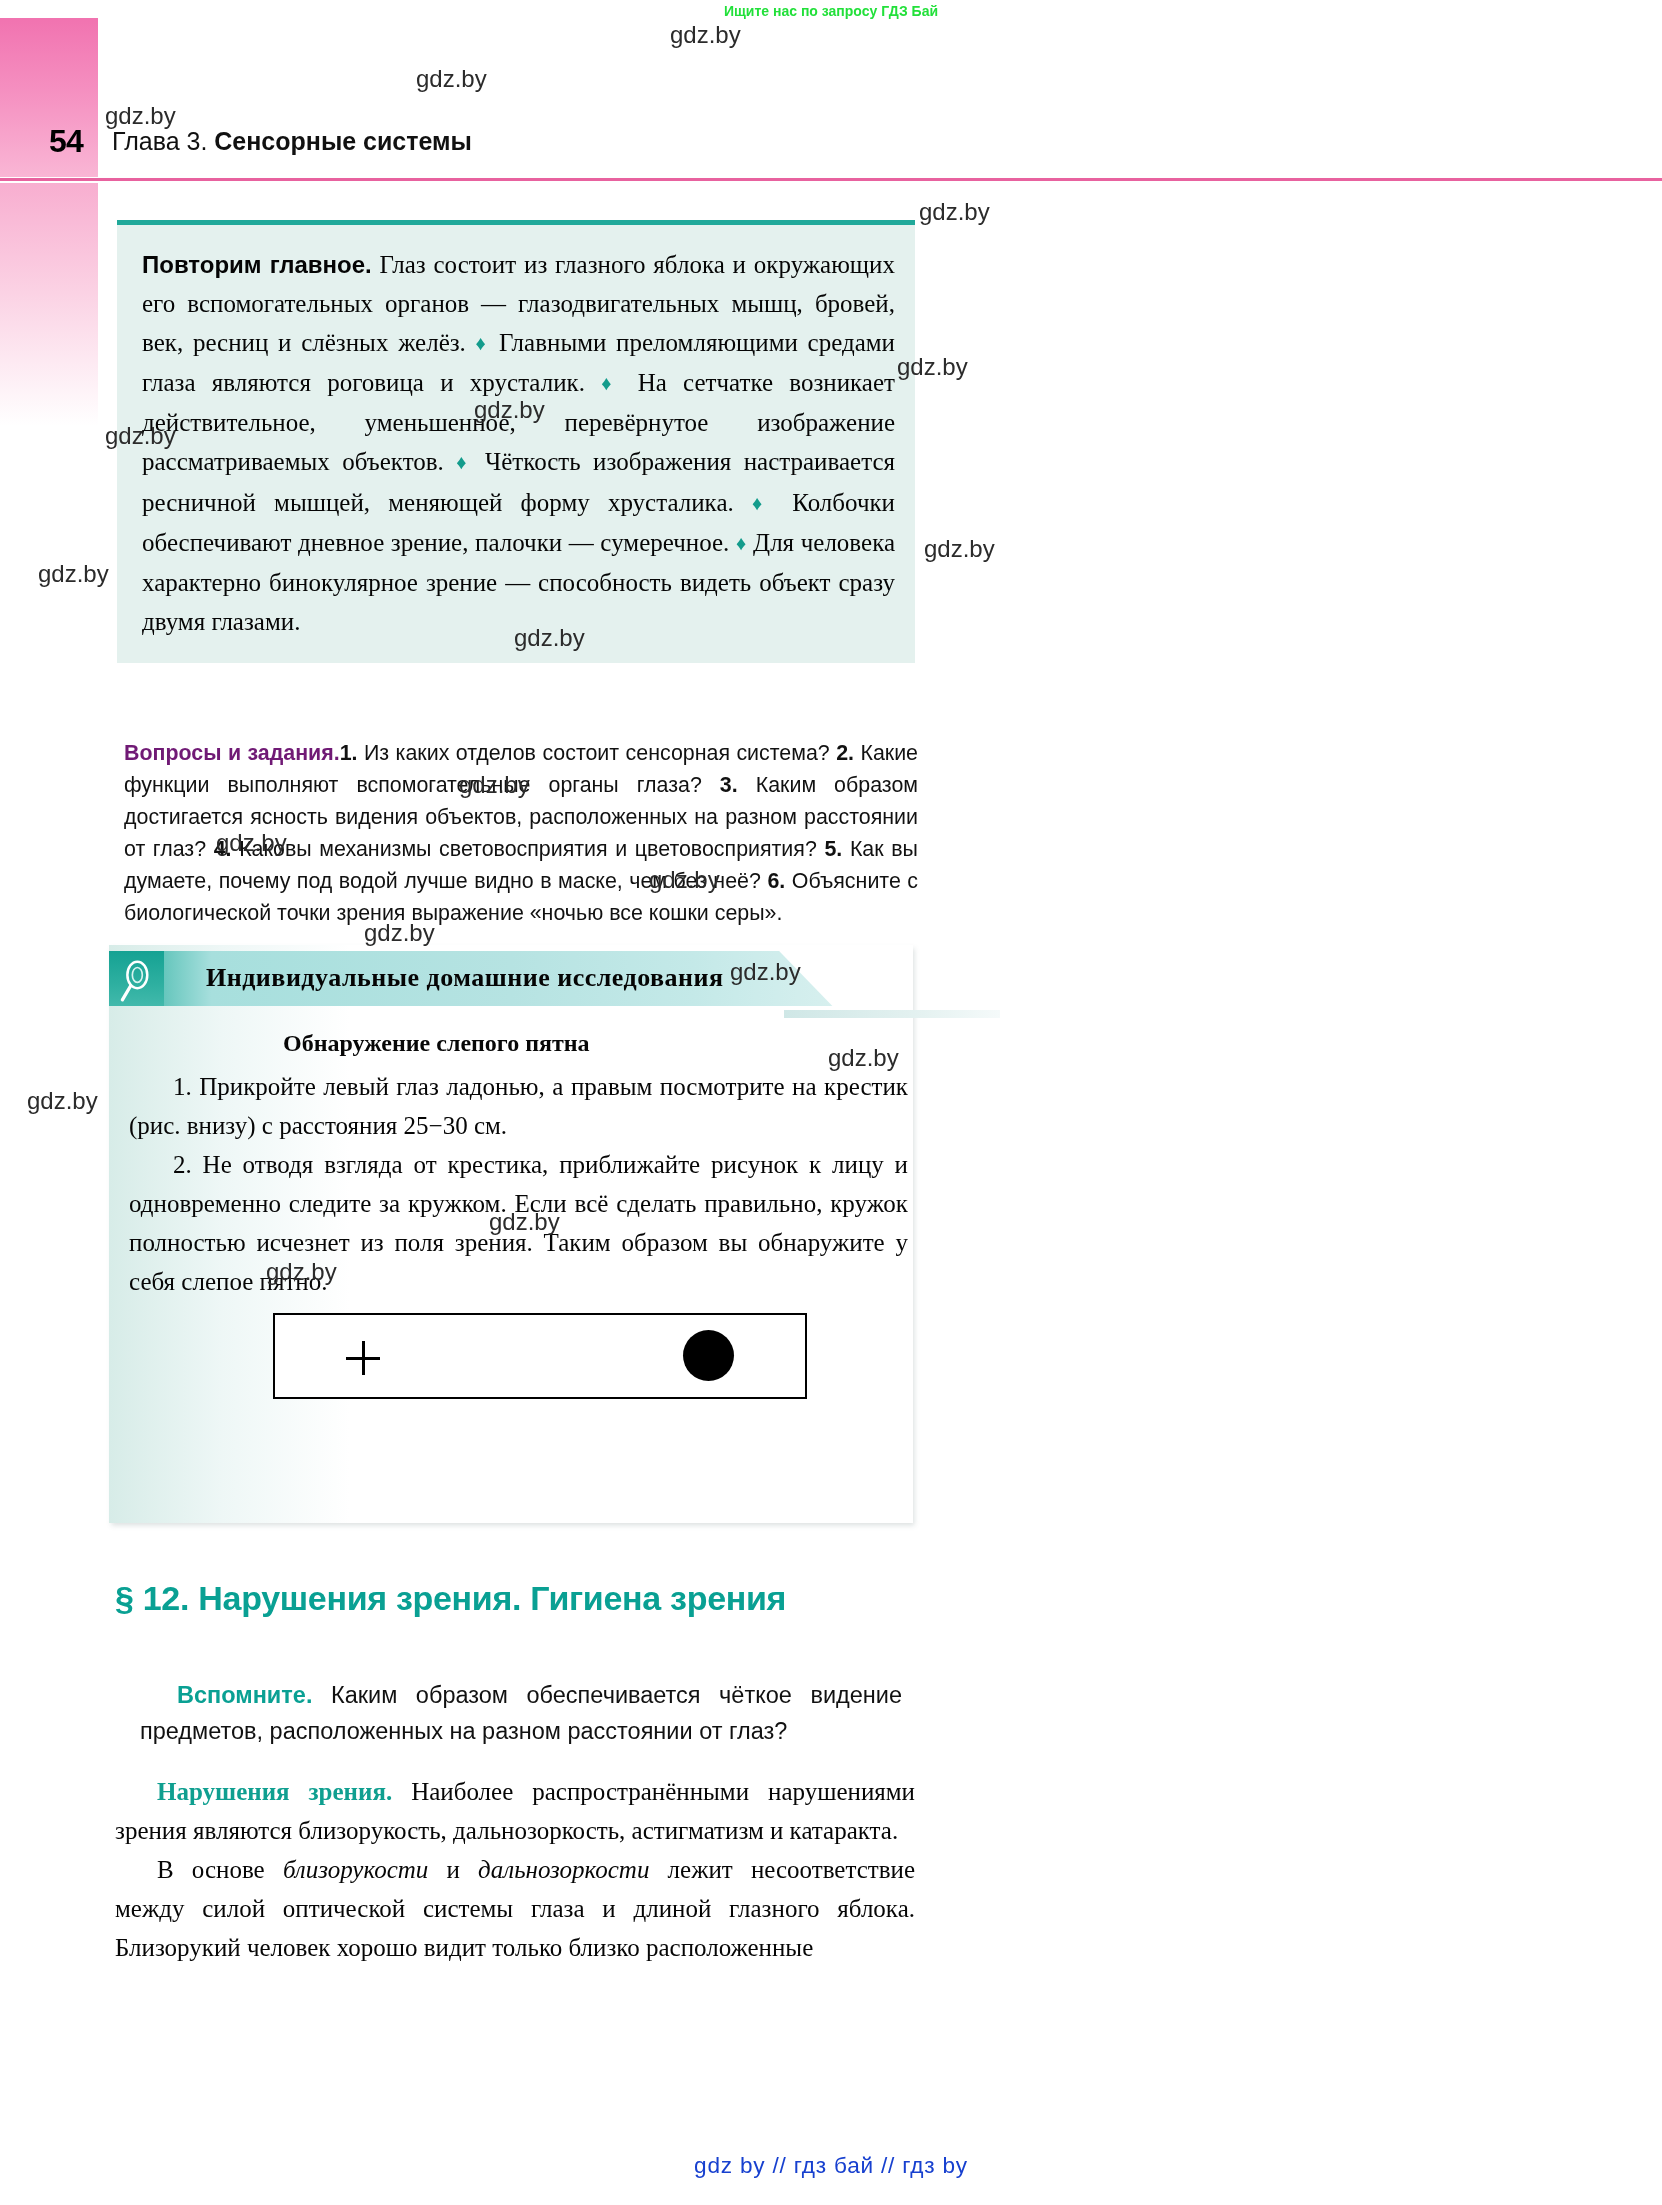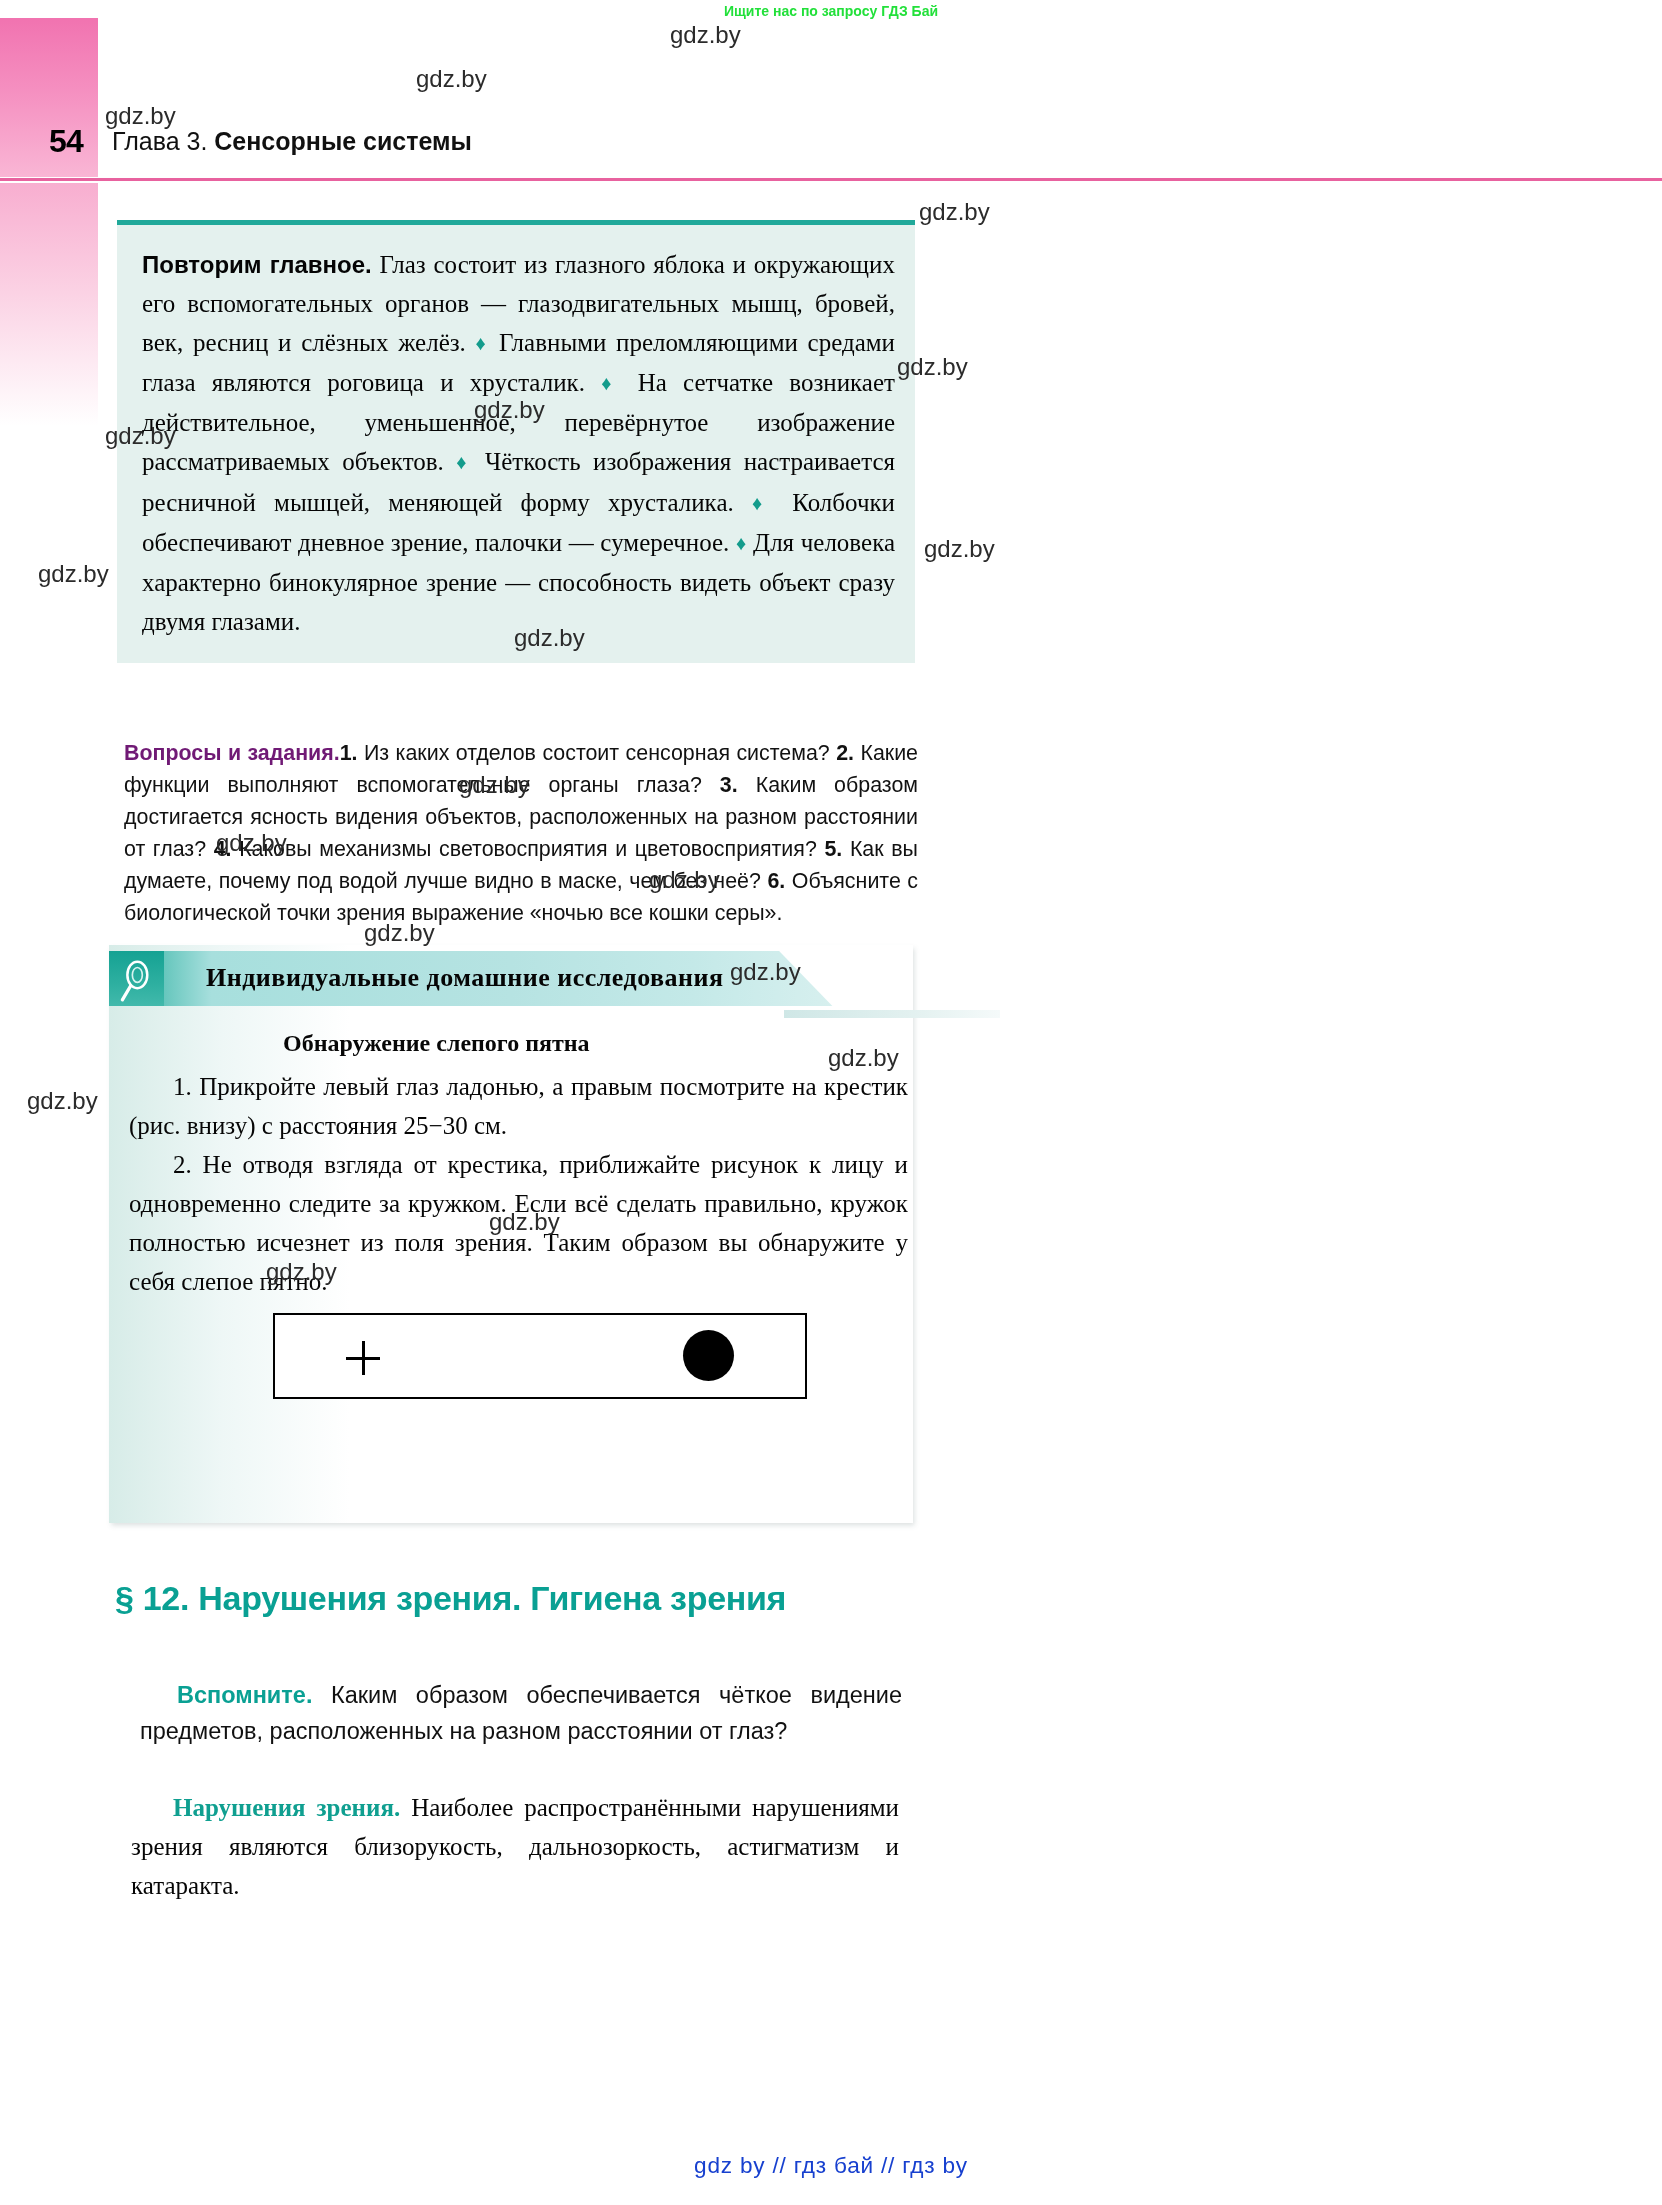--- a/index.html
+++ b/index.html
@@ -244,21 +244,21 @@
   .body-block {
     position: absolute;
     left: 115px; top: 1772px;
     width: 800px;
     font-family: "Liberation Serif", serif;
     font-size: 25px;
     line-height: 39px;
     text-align: justify;
     color: #060606;
   }
-  .body-block p { margin: 16px; text-indent: 42px; }
+  .body-block p { margin: 0; text-indent: 42px; }
   .body-block .blead {
     font-weight: bold;
     color: #0f9f90;
   }
   .body-block i { font-style: italic; }
 
   
   .wm {
     position: absolute;
     font-family: "Liberation Sans", sans-serif;
@@ -341,20 +341,21 @@
 </div>
 
 <div class="section-heading">§ 12. Нарушения зрения. Гигиена зрения</div>
 
 <div class="recall-block">
   <p><span class="rlead">Вспомните.</span><span> Каким образом обеспечивается чёткое видение предметов, расположенных на разном расстоянии от глаз?</span></p>
 </div>
 
 <div class="body-block">
   <p><span class="blead">Нарушения зрения.</span><span> Наиболее распространёнными нарушениями зрения являются близорукость, дальнозоркость, астигматизм и катаракта.</span></p>
+  <p><span>В основе </span><i>близорукости</i><span> и </span><i>дальнозоркости</i><span> лежит несоответствие между силой оптической системы глаза и длиной глазного яблока. Близорукий человек хорошо видит только близко расположенные</span></p>
 </div>
 
 <div id="watermark-layer">
     <div class="wm" style="left: 670px; top: 21px; font-size: 24px;">gdz.by</div>
     <div class="wm" style="left: 416px; top: 65px; font-size: 24px;">gdz.by</div>
     <div class="wm" style="left: 105px; top: 102px; font-size: 24px;">gdz.by</div>
     <div class="wm" style="left: 919px; top: 198px; font-size: 24px;">gdz.by</div>
     <div class="wm" style="left: 897px; top: 353px; font-size: 24px;">gdz.by</div>
     <div class="wm" style="left: 474px; top: 396px; font-size: 24px;">gdz.by</div>
     <div class="wm" style="left: 105px; top: 422px; font-size: 24px;">gdz.by</div>

